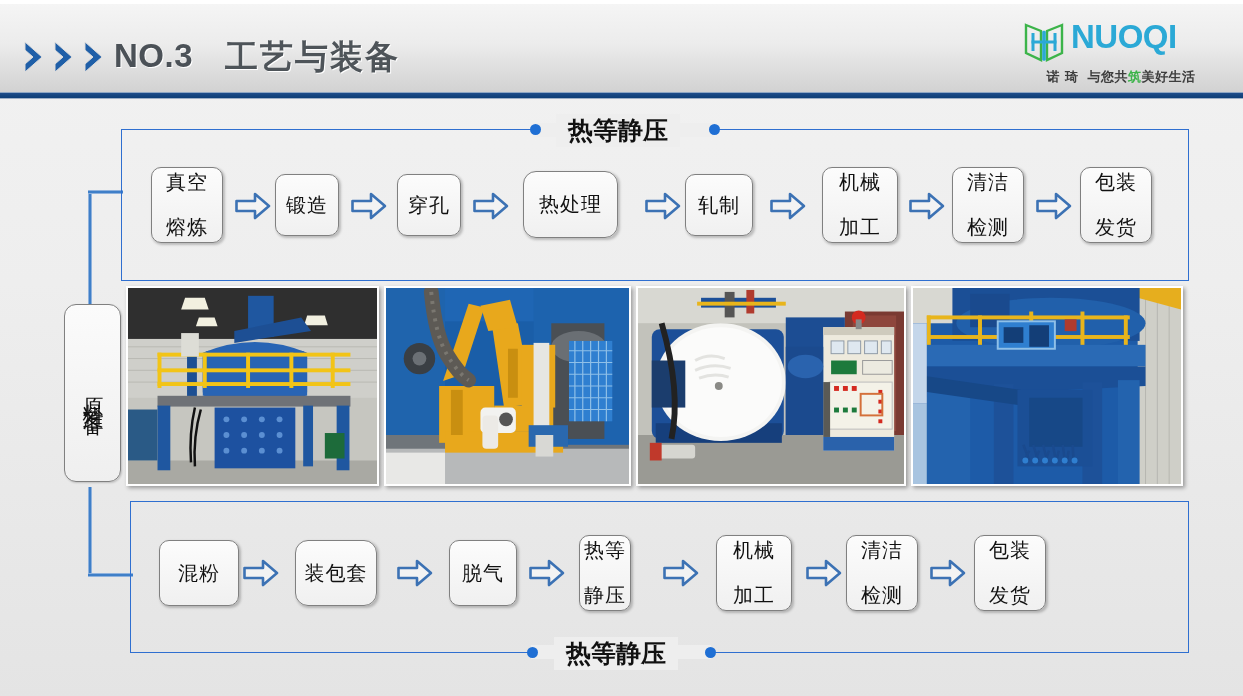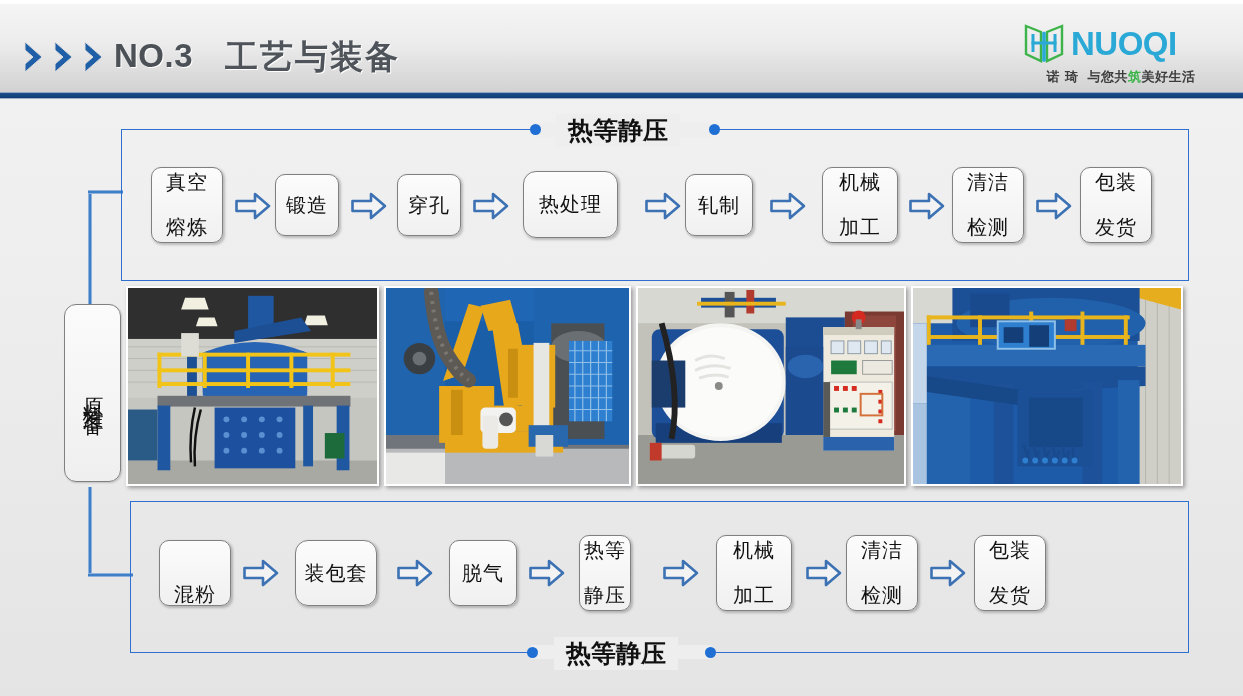--- a/index.html
+++ b/index.html
@@ -45,21 +45,21 @@
     position: absolute; left: 225px; top: 31px;
     font-size: 33px; font-weight: bold;
     color: #4e5459;
     letter-spacing: 2px;
     text-shadow: 1px 1px 0 #ffffff;
     font-family: "DejaVu Sans", sans-serif;
   }
 
   
   .logo { position: absolute; right: 20px; top: 16px; width: 200px; height: 66px; }
-  .logo-row { display: flex; align-items: center; height: 46px; }
+  .logo-row { display: flex; height: 46px; }
   .logo-mark { width: 42px; height: 44px; margin-right: 6px; }
   .logo-word {
     font-size: 33px; font-weight: bold; letter-spacing: -0.5px;
     color: #2ba9d6; font-family: "Liberation Sans", sans-serif;
     line-height: 1;
   }
   .logo-tag {
     margin-top: 2px; font-size: 13px; font-weight: bold;
     color: #3d3d3d; font-family: "DejaVu Sans", sans-serif;
     letter-spacing: .5px; white-space: nowrap;
@@ -526,21 +526,21 @@
       <rect x="0" y="36" width="14" height="82" fill="#c4d6ea"></rect>
     </svg>
   </div>
 
   <div class="frame" id="frame-bottom"></div>
   <div class="mask" id="mask-bottom"></div>
   <div class="knob" id="knob-b1"></div>
   <div class="knob" id="knob-b2"></div>
   <div class="frame-title" id="title-bottom">热等静压</div>
 
-  <div class="node r4" style="left:159px;  top:536px; width:72px;  height:66px;align-items:flex-end;">
+  <div class="node r4" style="left:159px;  top:536px; width:80px;  height:66px;">
     <span>混粉</span>
   </div>
   <svg class="arrow" style="left:243px; top:554px;" viewBox="0 0 36 30">
     <path d="M1.5 10 L20 10 L20 3 L34 15 L20 27 L20 20 L1.5 20 Z" fill="#f3f3f3" stroke="#3c72b4" stroke-width="2.6" stroke-linejoin="round"></path>
   </svg>
 
   <div class="node r12" style="left:295px;  top:536px; width:82px;  height:66px;">
     <span>装包套</span>
   </div>
   <svg class="arrow" style="left:397px; top:554px;" viewBox="0 0 36 30">

